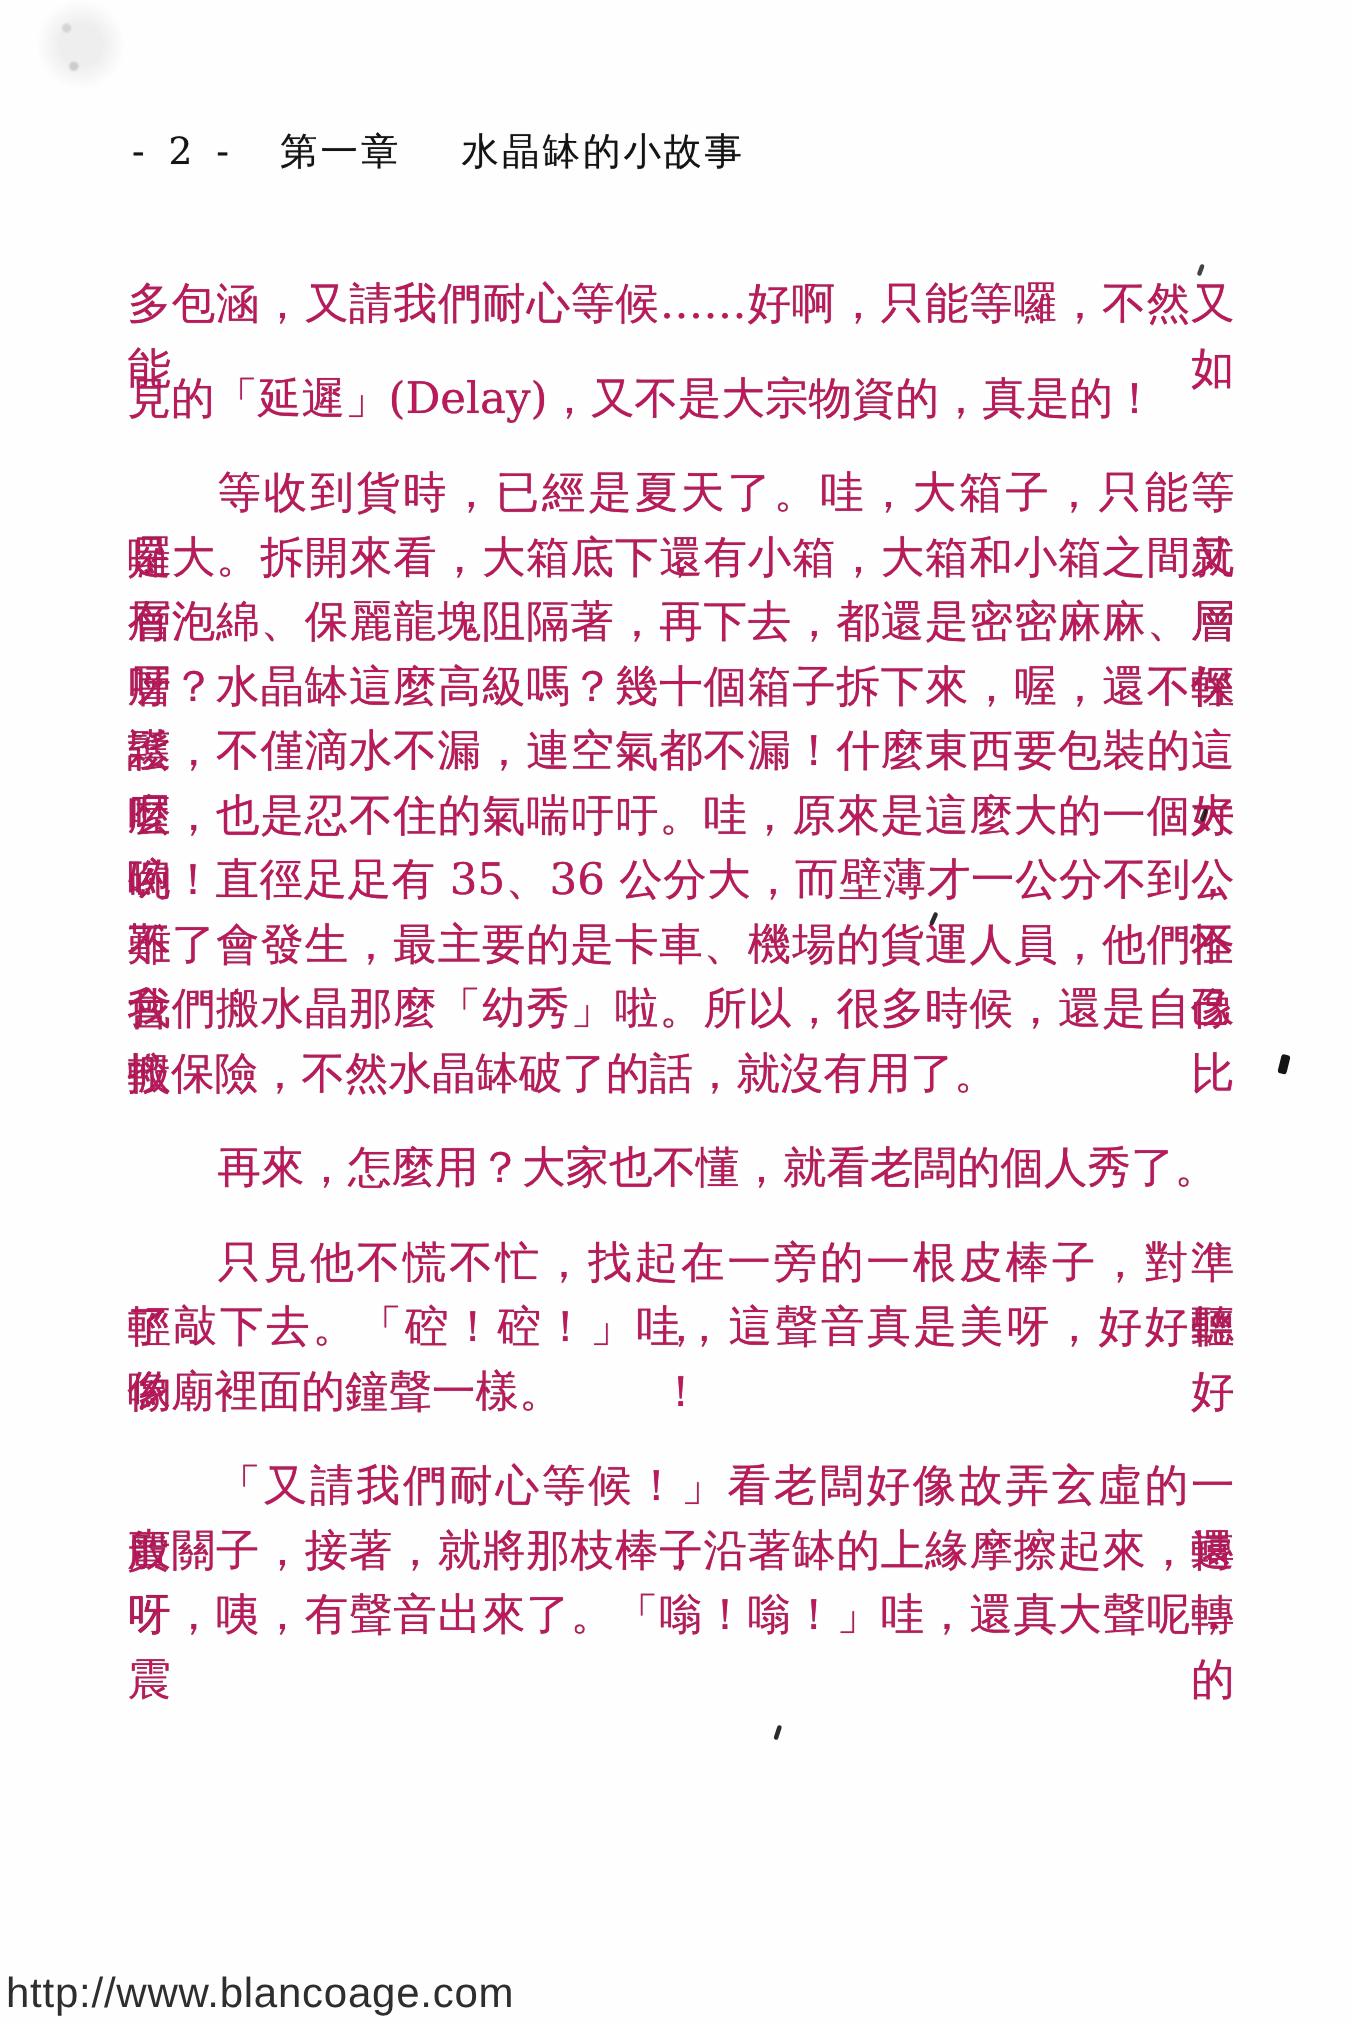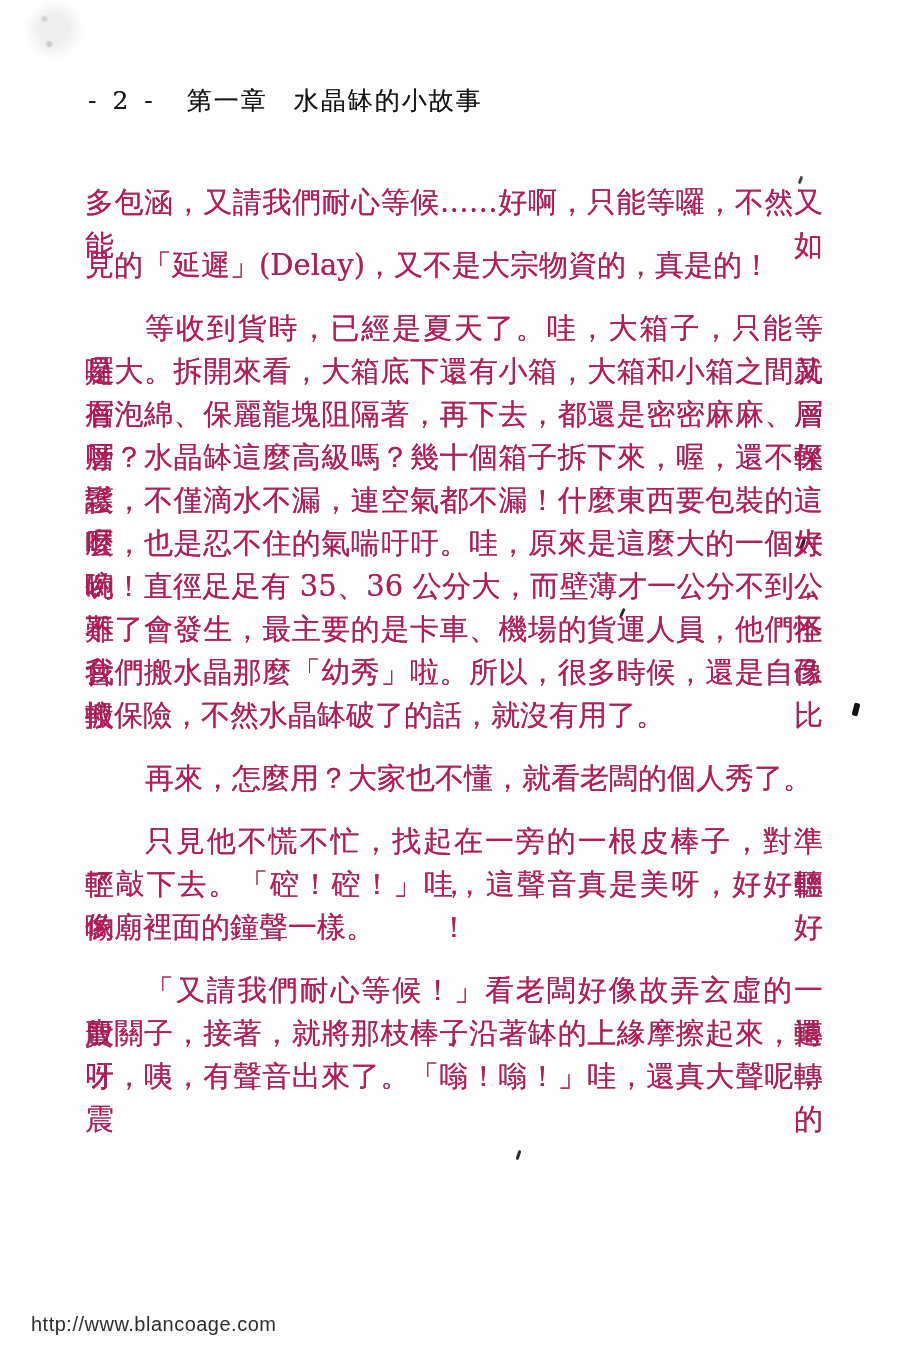--- a/index.html
+++ b/index.html
@@ -12,40 +12,40 @@
     position:absolute;inset:0;background:#fefefe;color:#151515;
   }
   
   .header{
     position:absolute;top:84px;left:88px;
     font-size:25px;letter-spacing:2px;color:#141414;
     white-space:nowrap;
     text-shadow:0 0 0.5px rgba(20,20,20,0.6);
   }
   .hdr-num{margin-right:30px;letter-spacing:4px;}
-  .hdr-chap{margin-right:26px;}
+  .hdr-chap{margin-right:40px;}
   
   .body{
     position:absolute;left:85px;top:181px;width:738px;
   }
   .para{margin:0 0 20px 0;}
   .ln{
     font-size:29px;line-height:43px;height:43px;
     color:#be185d;
     text-align:justify;
     text-align-last:justify;
     text-shadow:0 0 0.5px rgba(10,10,10,0.65);
   }
   .ln.indent{text-indent:60px;}
   .ln.last{text-align-last:left;}
   
   .footer{
     position:absolute;left:4px;top:1313px;
     font-family:"Liberation Sans", sans-serif;
-    font-size:20px;color:#2e2e2e;letter-spacing:0.5px;margin-left:27px;
+    font-size:28px;color:#2e2e2e;letter-spacing:0.5px;
   }
   
   .smudge{
     position:absolute;left:14px;top:0;width:80px;height:85px;
     background:
       radial-gradient(circle at 38% 22%, rgba(90,90,90,0.35) 0 2px, rgba(0,0,0,0) 4px),
       radial-gradient(circle at 44% 52%, rgba(70,70,70,0.40) 0 2px, rgba(0,0,0,0) 4px),
       radial-gradient(circle at 50% 35%, rgba(140,140,140,0.25) 0 14px, rgba(0,0,0,0) 30px);
     opacity:0.55;
   }

